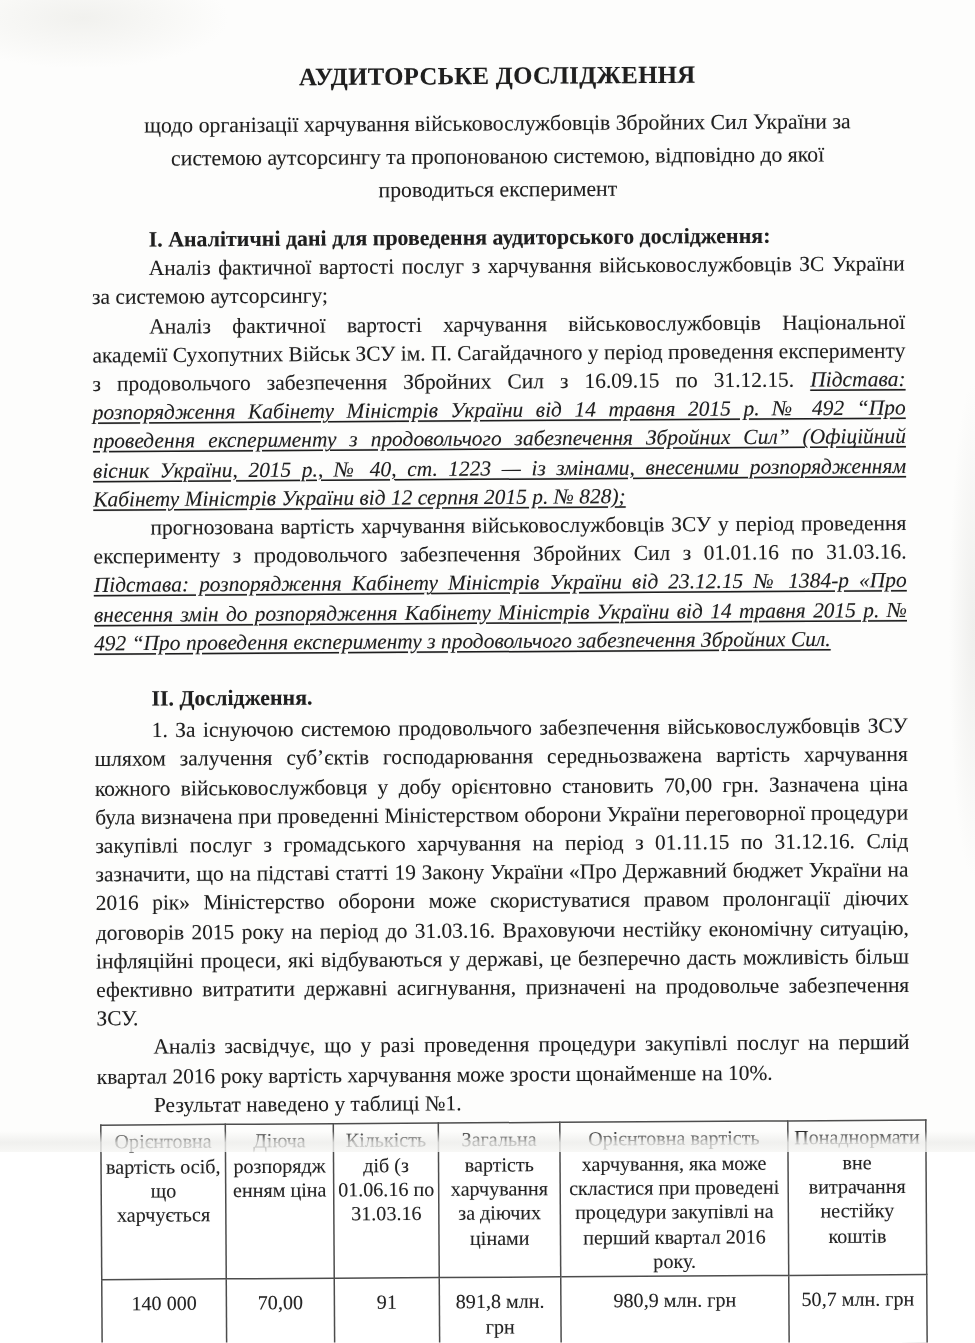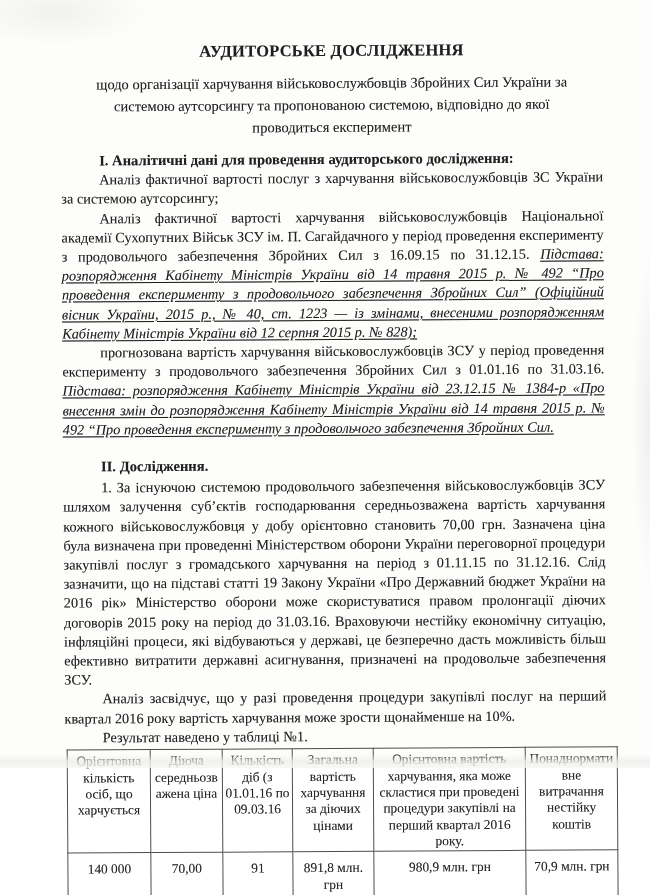--- a/index.html
+++ b/index.html
@@ -98,35 +98,35 @@
       <colgroup>
         <col style="width:83px">
           <col style="width:72px">
           <col style="width:70px">
         <col style="width:81px">
           <col style="width:152px">
           <col style="width:92px">
       </colgroup>
       <thead>
         <tr>
-          <th>Орієнтовна кількість осіб, що харчується</th>
-          <th>Діюча середньозважена ціна</th>
-          <th>Кількість діб (з 01.01.16 по 09.03.16</th>
+          <th>Орієнтовна вартість осіб, що харчується</th>
+          <th>Діюча розпорядженням ціна</th>
+          <th>Кількість діб (з 01.06.16 по 31.03.16</th>
           <th>Загальна вартість харчування за діючих цінами</th>
           <th>Орієнтовна вартість харчування, яка може скластися при проведені процедури закупівлі на перший квартал 2016 року.</th>
           <th>Понаднормативне витрачання нестійку коштів</th>
         </tr>
       </thead>
       <tbody>
         <tr>
           <td>140 000</td>
           <td>70,00</td>
           <td>91</td>
           <td>891,8 млн. грн</td>
           <td>980,9 млн. грн</td>
-          <td>70,9 млн. грн</td>
+          <td>50,7 млн. грн</td>
         </tr>
       </tbody>
     </table>
 
   </div>
   <div class="scan-band"></div>
 </div>
 
 </body></html>

